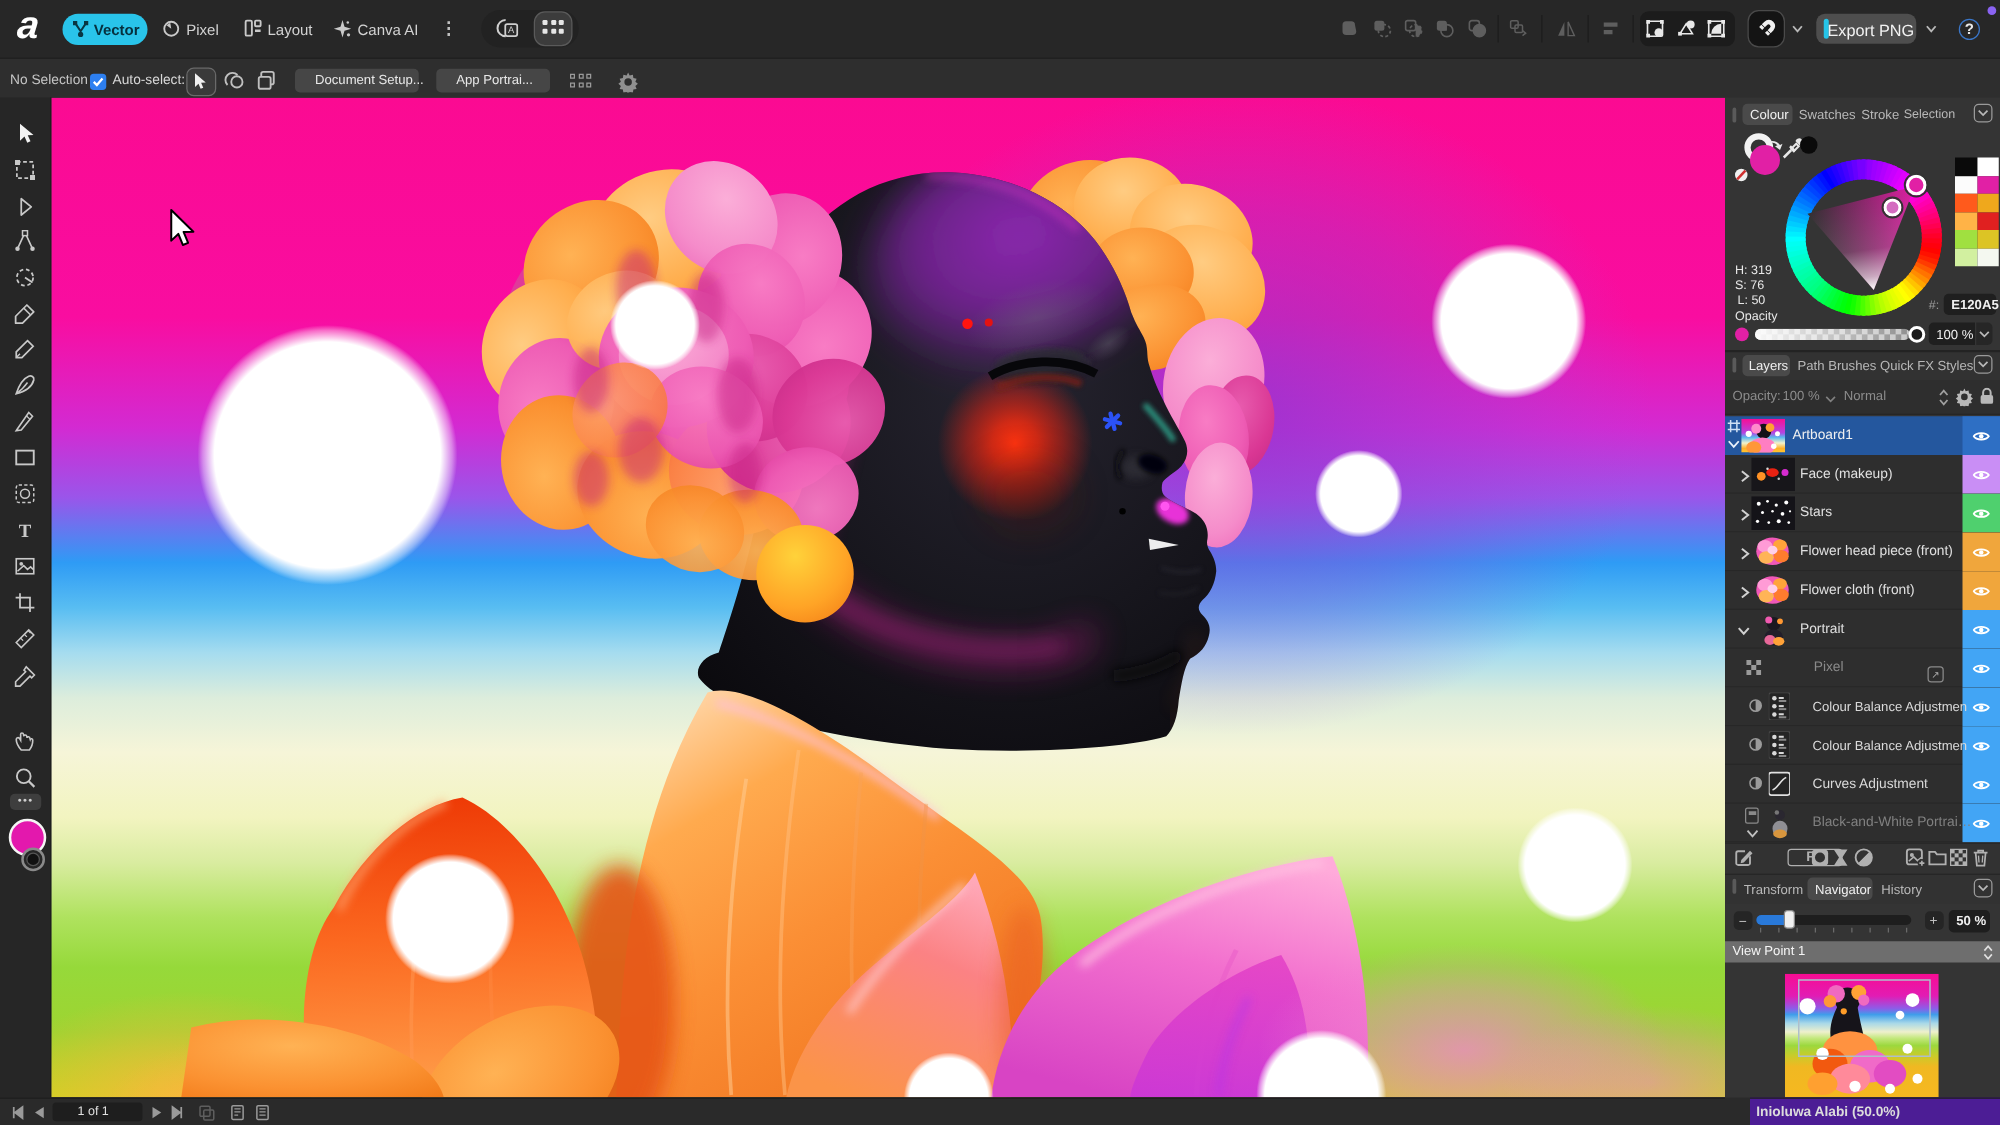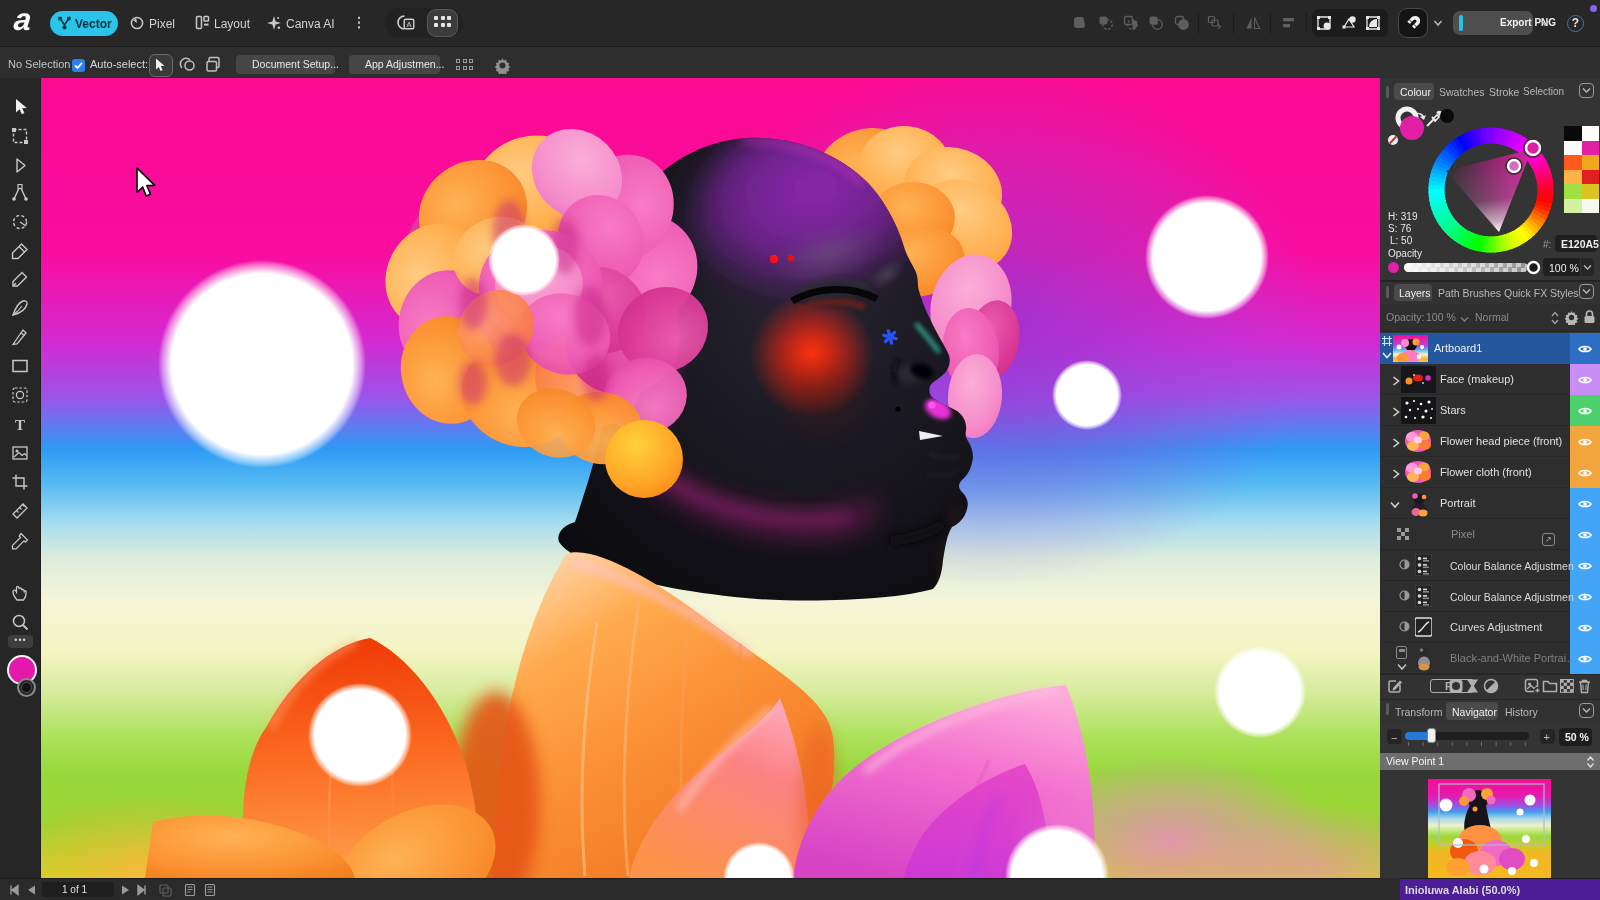--- a/index.html
+++ b/index.html
@@ -123,21 +123,21 @@
         <path d="M4,9 v-3 a5,5 0 0 1 10,0 v3 h-3.4 v-2.6 a1.6,1.6 0 0 0 -3.2,0 V9 Z" fill="#f0f0f0"></path>
         <rect x="4" y="9.6" width="3.4" height="2.4" fill="#f0f0f0"></rect>
         <rect x="10.6" y="9.6" width="3.4" height="2.4" fill="#f0f0f0"></rect>
       </g>
     </svg>
 <svg class="abs" style="left:1433px;top:19px" width="10" height="8" viewBox="0 0 10 8">
       <path d="M1.5,2 L5,6 L8.5,2" fill="none" stroke="#b8b8b8" stroke-width="1.5"></path>
     </svg>
 <div class="abs" style="left:1453px;top:11px;width:80px;height:24px;background:#4e4e4e;border-radius:7px"></div>
 <div class="abs" style="left:1459px;top:15px;width:3.5px;height:16px;background:#25c4e8;border-radius:2px"></div>
-<div class="t" style="left:1500px;top:17px;font-size:10px;color:#f2f2f2;font-weight:700;letter-spacing:0px">Export PNG</div>
+<div class="t" style="left:1462px;top:17px;font-size:13px;color:#f2f2f2;font-weight:400;letter-spacing:0px">Export PNG</div>
 <svg class="abs" style="left:1540px;top:19px" width="10" height="8" viewBox="0 0 10 8">
       <path d="M1.5,2 L5,6 L8.5,2" fill="none" stroke="#b8b8b8" stroke-width="1.5"></path>
     </svg>
 <div class="abs" style="left:1567px;top:15px;width:17px;height:17px;border:1.7px solid #3a76c8;border-radius:50%;box-sizing:border-box;text-align:center;font-size:12px;font-weight:700;color:#e8e8e8;line-height:14px">?</div>
 <div class="abs" style="left:1590px;top:5px;width:7px;height:7px;background:#8a63f2;border-radius:50%"></div>
   </div>
 <div id="ctxbar">
     <div class="t" style="left:8px;top:11px;font-size:11px;color:#c4c4c4;font-weight:400">No Selection</div>
 <div class="abs" style="left:72px;top:12px;width:13px;height:13px;background:#2d7ff0;border-radius:3px"></div>
 <svg class="abs" style="left:73px;top:13px" width="11" height="11" viewBox="0 0 11 11">
@@ -152,21 +152,21 @@
       <path d="M4,12 a5,5 0 1 1 8,-8" fill="none" stroke="#c0c0c0" stroke-width="1.5"></path>
       <rect x="7" y="5" width="9" height="9" rx="4.5" fill="none" stroke="#c0c0c0" stroke-width="1.5"></rect>
     </svg>
 <svg class="abs" style="left:204px;top:9px" width="19" height="19" viewBox="0 0 19 19">
       <path d="M5,5 V3 a1.5,1.5 0 0 1 1.5,-1.5 h7 A1.5,1.5 0 0 1 15,3 v7 a1.5,1.5 0 0 1 -1.5,1.5 H12" fill="none" stroke="#c0c0c0" stroke-width="1.5"></path>
       <rect x="3" y="5.5" width="9.5" height="9.5" rx="1.5" fill="none" stroke="#c0c0c0" stroke-width="1.5"></rect>
     </svg>
 <div class="abs" style="left:236px;top:8px;width:99px;height:19px;background:#464646;border-radius:4px"></div>
 <div class="t" style="left:252px;top:11px;font-size:10.5px;color:#e8e8e8;font-weight:400">Document Setup...</div>
 <div class="abs" style="left:349px;top:8px;width:91px;height:19px;background:#464646;border-radius:4px"></div>
-<div class="t" style="left:365px;top:11px;font-size:10.5px;color:#e8e8e8;font-weight:400">App Adjustmen...</div>
+<div class="t" style="left:365px;top:11px;font-size:10.5px;color:#e8e8e8;font-weight:400">App Portrai...</div>
 <div class="abs" style="left:456px;top:12px;width:4px;height:4px;border:1px solid #9a9a9a;box-sizing:border-box"></div>
     <div class="abs" style="left:456px;top:18.5px;width:4px;height:4px;border:1px solid #9a9a9a;box-sizing:border-box"></div>
     <div class="abs" style="left:462.5px;top:12px;width:4px;height:4px;border:1px solid #9a9a9a;box-sizing:border-box"></div>
     <div class="abs" style="left:462.5px;top:18.5px;width:4px;height:4px;border:1px solid #9a9a9a;box-sizing:border-box"></div>
     <div class="abs" style="left:469px;top:12px;width:4px;height:4px;border:1px solid #9a9a9a;box-sizing:border-box"></div>
     <div class="abs" style="left:469px;top:18.5px;width:4px;height:4px;border:1px solid #9a9a9a;box-sizing:border-box"></div>
 <svg class="abs" style="left:494px;top:10px" width="17" height="17" viewBox="0 0 17 17">
       <path d="M8.5,1 l1.2,2.4 2.6,-0.6 0.4,2.6 2.6,0.5 -1,2.4 2,1.7 -2,1.7 1,2.4 -2.6,0.5 -0.4,2.6 -2.6,-0.6 -1.2,2.4 -1.2,-2.4 -2.6,0.6 -0.4,-2.6 -2.6,-0.5 1,-2.4 -2,-1.7 2,-1.7 -1,-2.4 2.6,-0.5 0.4,-2.6 2.6,0.6 Z" fill="#909090"></path>
       <circle cx="8.5" cy="8.5" r="3" fill="#2e2e2e"></circle>
     </svg>

